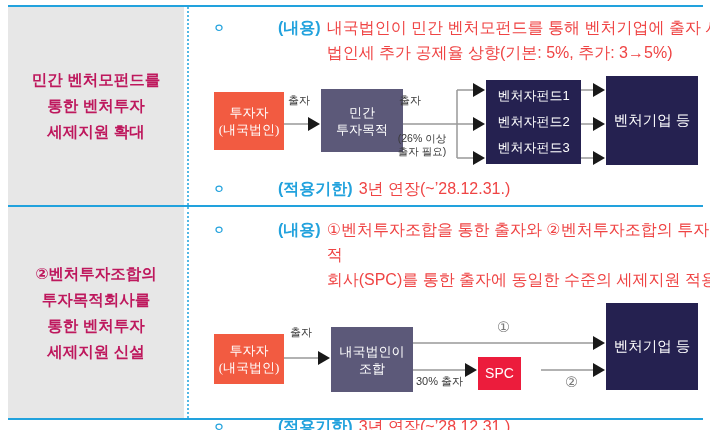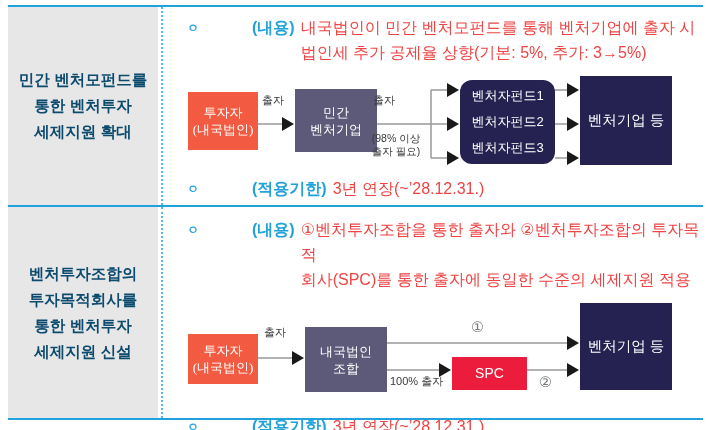--- a/index.html
+++ b/index.html
@@ -6,22 +6,22 @@
   body{font-family:"Liberation Sans","DejaVu Sans",sans-serif;color:#3e3e3e;}
   .stage{position:relative;width:710px;height:430px;background:#fff;overflow:hidden;}
 
   .tbl{position:absolute;left:8px;top:5px;width:695px;
        border-top:2px solid #22a2dd;border-bottom:2px solid #22a2dd;}
   .row{display:flex;align-items:stretch;}
   .row1{height:198px;}
   .row2{height:211px;}
   .row-sep{height:2px;background:#22a2dd;}
 
-  .label-cell{width:150px;background:#e7e7e7;display:flex;align-items:center;justify-content:center;
-              text-align:center;font-weight:700;font-size:15.5px;line-height:26px;color:#0c4a6e;
+  .label-cell{width:176px;background:#e7e7e7;display:flex;align-items:center;justify-content:center;
+              text-align:center;font-weight:700;font-size:15.5px;line-height:26px;color:#be185d;
               white-space:pre-line;flex-shrink:0;}
   .divider{width:0;border-left:2px dotted #55b9e6;margin-left:3px;}
   .content-cell{flex:1;position:relative;}
   .r1 .content-cell{padding:8px 0 0 24px;}
   .r2 .content-cell{padding:10px 0 0 24px;}
 
   .bullet-line{display:flex;align-items:flex-start;font-size:16px;line-height:25px;}
   .bullet{color:#22a2dd;font-weight:700;font-size:12px;line-height:25px;margin-right:7px;margin-top:1px;}
   .tag{color:#22a2dd;font-weight:700;margin-right:6px;white-space:nowrap;margin-left:46px;}
   .btext{white-space:pre-line;color:#ef4444;}
@@ -30,21 +30,21 @@
 
   .diagram{position:relative;height:92px;margin-top:11px;margin-left:-24px;width:540px;}
   .diagram svg{position:absolute;left:0;top:0;z-index:0;}
   .dbox{position:absolute;z-index:1;display:flex;align-items:center;justify-content:center;
         color:#fff;text-align:center;white-space:pre-line;font-size:13px;line-height:17px;}
   .orange{background:#f25b41;font-family:Liberation Serif, serif;}
   .purple{background:#5c5979;}
   .navy{background:#252150;}
   .red{background:#ec1c3c;}
   .target{font-weight:400;font-size:14.5px;}
-  .funds{flex-direction:column;justify-content:flex-start;padding:3px 4px;box-sizing:border-box;border-radius:12px;}
+  .funds{flex-direction:column;justify-content:flex-start;padding:3px 4px;box-sizing:border-box;}
   .fund-line{display:block;line-height:26px;}
   .alabel{position:absolute;z-index:2;font-size:11px;color:#3a3a3a;line-height:15px;white-space:nowrap;}
   .anote{position:absolute;z-index:2;font-size:10.5px;color:#3a3a3a;line-height:13px;white-space:pre-line;text-align:center;}
   .circnum{position:absolute;z-index:2;font-size:14.5px;color:#7a7a7a;line-height:16px;}
   line{stroke:#999;stroke-width:1.5;}
   polygon{fill:#191919;}
 </style>
 </head>
 <body>
 
@@ -81,44 +81,44 @@
             <line x1="392" y1="48" x2="404" y2="48"></line>
             <line x1="392" y1="82" x2="404" y2="82"></line>
             <polygon points="416,14 404,7 404,21"></polygon>
             <polygon points="416,48 404,41 404,55"></polygon>
             <polygon points="416,82 404,75 404,89"></polygon>
           </svg>
           <div class="dbox orange" style="left:25px;top:16px;width:70px;height:58px;">투자자
 (내국법인)</div>
           <span class="alabel" style="left:99px;top:17px;">출자</span>
           <div class="dbox purple" style="left:132px;top:13px;width:82px;height:63px;">민간
-벤처기업</div>
+투자목적</div>
           <span class="alabel" style="left:210px;top:17px;">출자</span>
-          <span class="anote" style="left:195px;top:56px;width:76px;">(98% 이상
+          <span class="anote" style="left:195px;top:56px;width:76px;">(26% 이상
 출자 필요)</span>
           <div class="dbox navy funds" style="left:297px;top:4px;width:95px;height:84px;">
             <span class="fund-line">벤처자펀드1</span>
             <span class="fund-line">벤처자펀드2</span>
             <span class="fund-line">벤처자펀드3</span>
           </div>
           <div class="dbox navy target" style="left:417px;top:0px;width:92px;height:89px;">벤처기업 등</div>
         </div>
 
         <div class="bullet-line period1">
           <span class="bullet">ㅇ</span>
           <span class="tag">(적용기한)</span>
           <span class="btext">3년 연장(~’28.12.31.)</span>
         </div>
       </div>
     </div>
 
     <div class="row-sep"></div>
 
     <div class="row row2 r2">
-      <div class="label-cell">벤처투자조합의
+      <div class="label-cell">②벤처투자조합의
 투자목적회사를
 통한 벤처투자
 세제지원 신설</div>
       <div class="divider"></div>
       <div class="content-cell">
 
         <div class="bullet-line">
           <span class="bullet">ㅇ</span>
           <span class="tag">(내용)</span>
           <span class="btext">①벤처투자조합을 통한 출자와 ②벤처투자조합의 투자목적
@@ -132,25 +132,25 @@
             <line x1="224" y1="40" x2="404" y2="40"></line>
             <polygon points="416,40 404,33 404,47"></polygon>
             <line x1="224" y1="67" x2="277" y2="67"></line>
             <polygon points="288,67 276,60 276,74"></polygon>
             <line x1="352" y1="67" x2="404" y2="67"></line>
             <polygon points="416,67 404,60 404,74"></polygon>
           </svg>
           <div class="dbox orange" style="left:25px;top:31px;width:70px;height:50px;">투자자
 (내국법인)</div>
           <span class="alabel" style="left:101px;top:22px;">출자</span>
-          <div class="dbox purple" style="left:142px;top:24px;width:82px;height:65px;">내국법인
+          <div class="dbox purple" style="left:142px;top:24px;width:82px;height:65px;">내국법인이
 조합</div>
           <span class="circnum" style="left:308px;top:16px;">①</span>
-          <span class="alabel" style="left:227px;top:71px;font-size:11px;">100% 출자</span>
-          <div class="dbox red" style="left:289px;top:54px;width:75px;height:33px;font-size:14px;">SPC</div>
+          <span class="alabel" style="left:227px;top:71px;font-size:11px;">30% 출자</span>
+          <div class="dbox red" style="left:289px;top:54px;width:43px;height:33px;font-size:14px;">SPC</div>
           <span class="circnum" style="left:376px;top:71px;">②</span>
           <div class="dbox navy target" style="left:417px;top:0px;width:92px;height:87px;">벤처기업 등</div>
         </div>
 
         <div class="bullet-line period2">
           <span class="bullet">ㅇ</span>
           <span class="tag">(적용기한)</span>
           <span class="btext">3년 연장(~’28.12.31.)</span>
         </div>
       </div>

